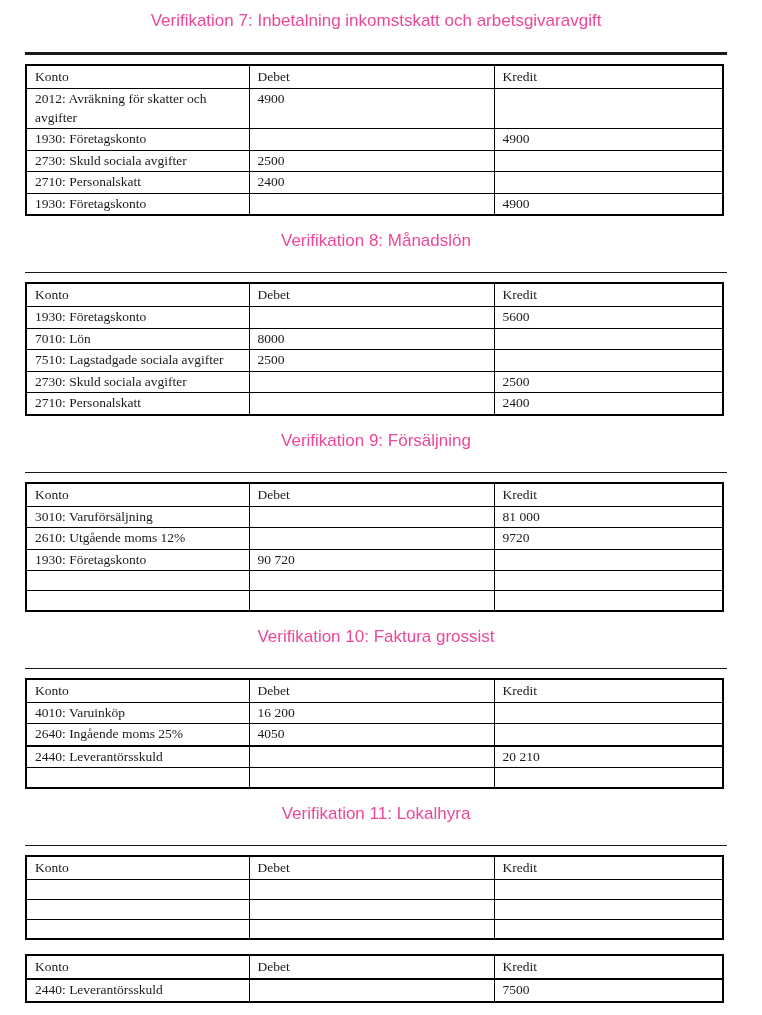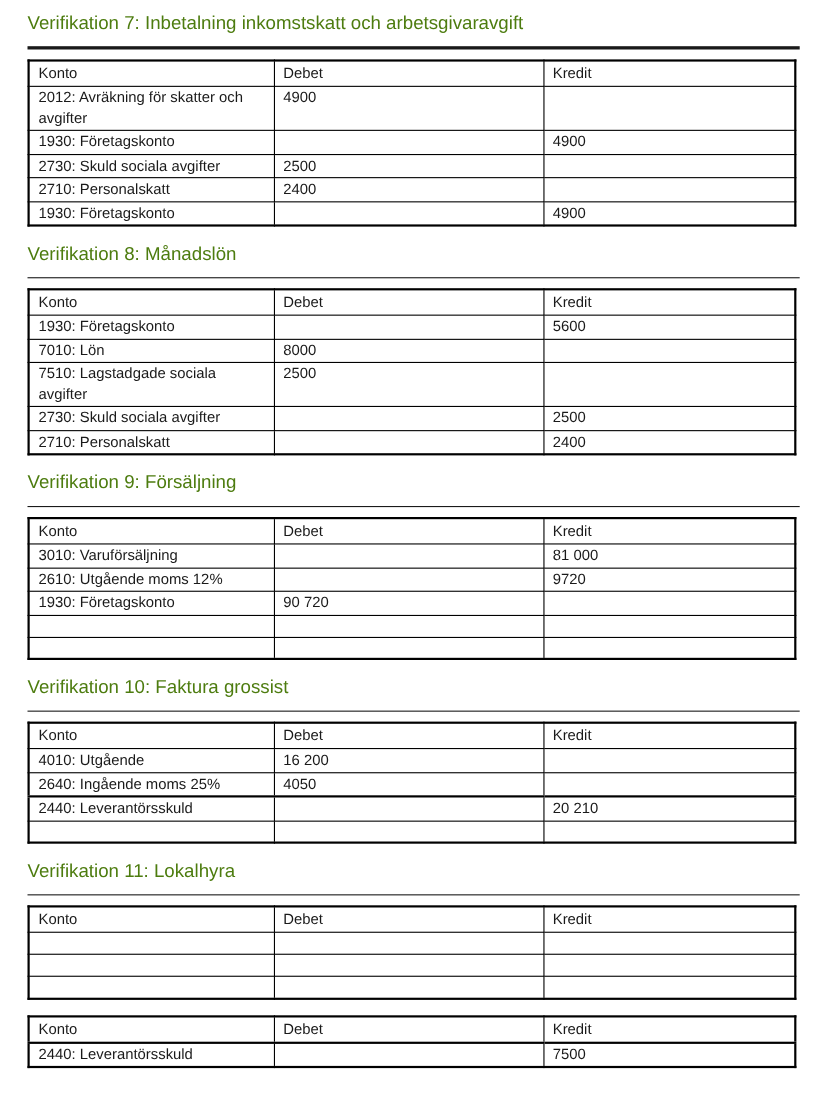--- a/index.html
+++ b/index.html
@@ -13,36 +13,38 @@
     min-height: 1015px;
     padding: 10px 35px 20px 25px;
   }
   .section {
     width: 702px;
     margin-bottom: 14px;
   }
   .section-title {
     font-size: 17px;
     line-height: 22px;
-    color: #4d7c0f;
+    color: #ec4899;
     font-weight: 400;
-    padding-bottom: 10px;
+    padding-bottom: 20px;
     border-bottom: 1px solid #1a1a1a;
+    text-align: center;
   }
   
   .section:nth-child(1) .section-title {
     border-bottom-width: 3px;
   }
   table.ledger {
     margin-top: 9px;
     width: 697px;
     border-collapse: collapse;
     table-layout: fixed;
     border: 2px solid #000000;
     font-size: 13.5px;
+    font-family: Liberation Serif, serif;
   }
   col.c-konto  { width: 223px; }
   col.c-debet  { width: 245px; }
   col.c-kredit { width: 229px; }
   th, td {
     border: 1px solid #000000;
     text-align: left;
     vertical-align: top;
     font-weight: 400;
     padding: 1px 8px 1px 8px;
@@ -292,21 +294,21 @@
         <thead>
           <tr>
             <th>Konto</th>
             <th>Debet</th>
             <th>Kredit</th>
           </tr>
         </thead>
         <tbody>
           <tr>
             <td>
-              <div class="cell-text">4010: Utgående</div>
+              <div class="cell-text">4010: Varuinköp</div>
             </td>
             <td>
               <div class="cell-text">16 200</div>
             </td>
             <td>
               <div class="cell-text"></div>
             </td>
           </tr>
           <tr>
             <td>

